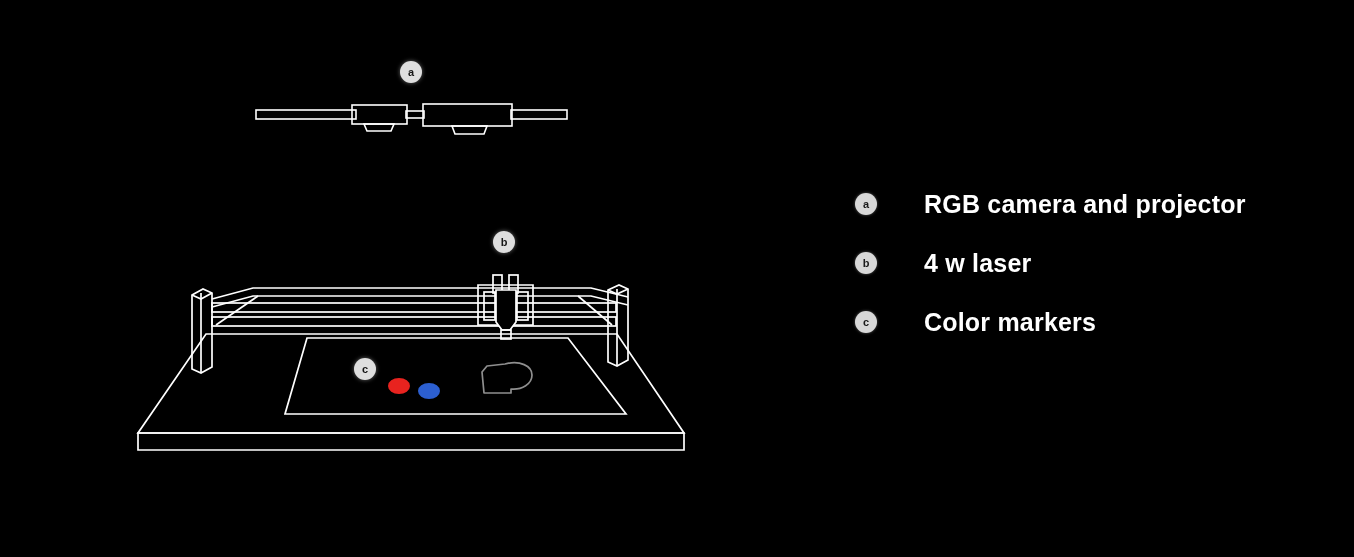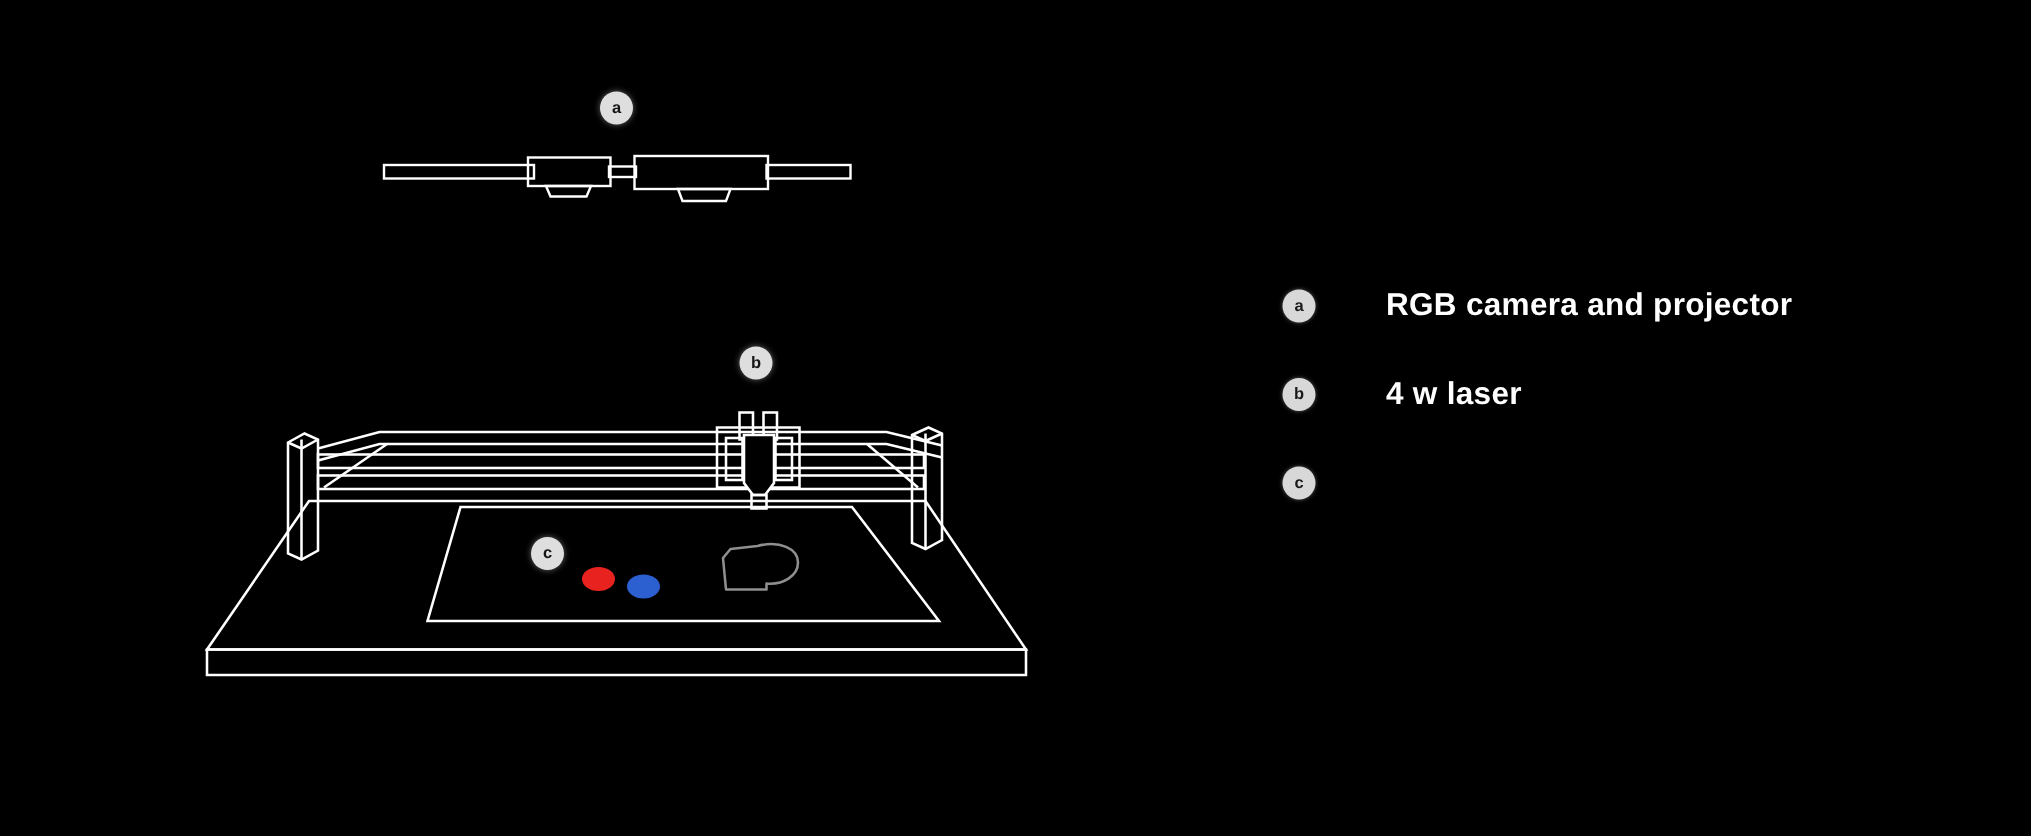--- a/index.html
+++ b/index.html
@@ -61,21 +61,21 @@
     align-items: center;
     justify-content: center;
     flex: 0 0 auto;
     line-height: 1;
     font-family: "Liberation Sans", sans-serif;
     box-shadow: 0 0 3px rgba(255,255,255,0.35);
   }
   .legend-label {
     margin-left: 47px;
     color: #ffffff;
-    font-size: 21px;
+    font-size: 25px;
     font-weight: bold;
     letter-spacing: 0.2px;
     font-family: "Liberation Sans", sans-serif;
     white-space: nowrap;
   }
 
   
   .callout {
     position: absolute;
     width: 22px;
@@ -179,17 +179,18 @@
       <div class="legend-label">RGB camera and projector</div>
     </div>
 
     <div class="legend-row">
       <div class="legend-badge">b</div>
       <div class="legend-label">4 w laser</div>
     </div>
 
     <div class="legend-row">
       <div class="legend-badge">c</div>
+      <div class="legend-label">Color markers</div>
     </div>
 
   </div>
 
 </div>
 
 </body></html>

